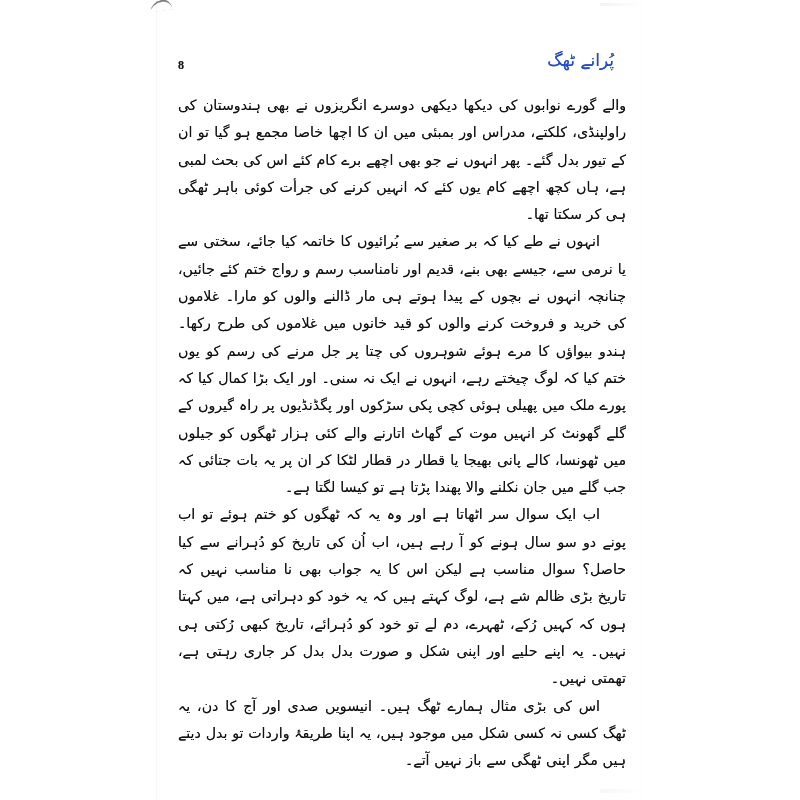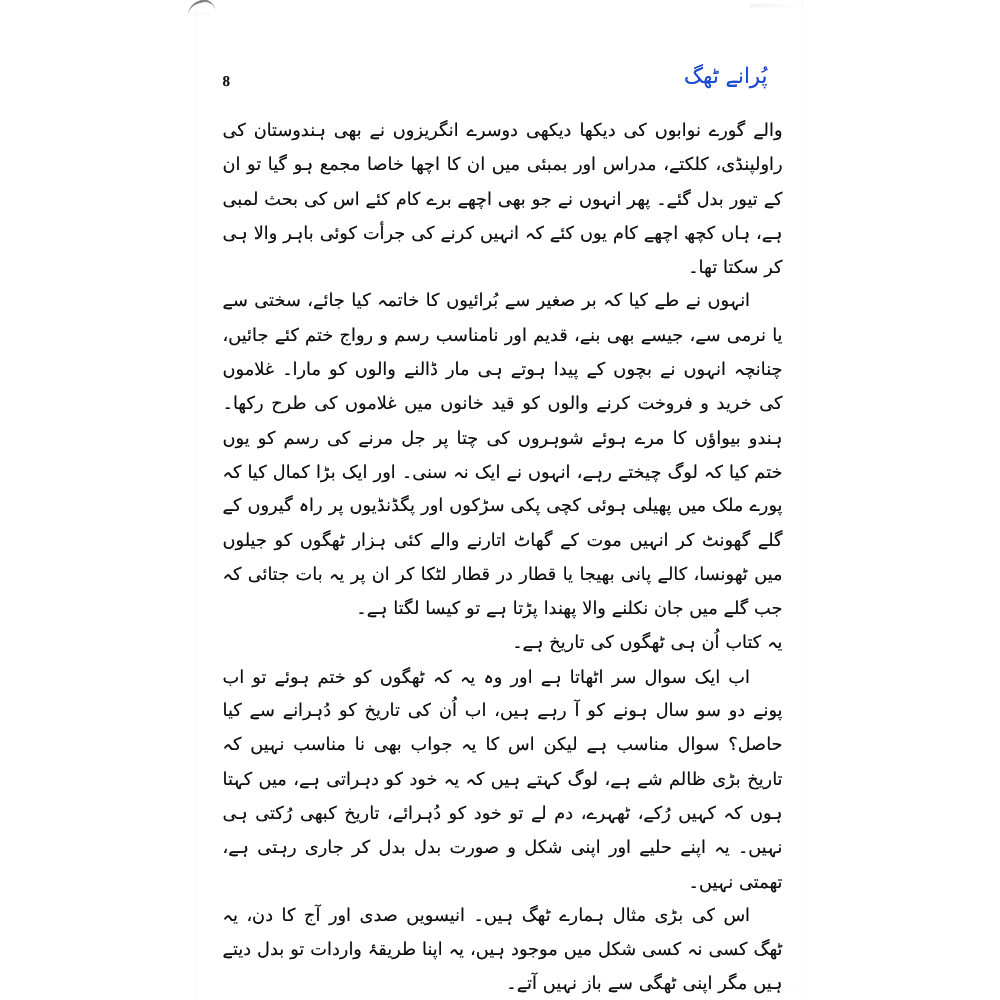--- a/index.html
+++ b/index.html
@@ -141,25 +141,24 @@
   <div class="scan-smudge-br"></div>
 
   <div id="text-block" class="ink">
 
     <div class="header-row">
       <div class="folio">8</div>
       <div class="running-head">پُرانے ٹھگ</div>
     </div>
 
     <div class="body-text">
-      <p class="para no-indent">والے گورے نوابوں کی دیکھا دیکھی دوسرے انگریزوں نے بھی ہندوستان کی راولپنڈی، کلکتے، مدراس اور بمبئی میں ان کا اچھا خاصا مجمع ہو گیا تو ان کے تیور بدل گئے۔ پھر انہوں نے جو بھی اچھے برے کام کئے اس کی بحث لمبی ہے، ہاں کچھ اچھے کام یوں کئے کہ انہیں کرنے کی جرأت کوئی باہر والا ہی کر سکتا تھا۔</p>
+      <p class="para no-indent">والے گورے نوابوں کی دیکھا دیکھی دوسرے انگریزوں نے بھی ہندوستان کی راولپنڈی، کلکتے، مدراس اور بمبئی میں ان کا اچھا خاصا مجمع ہو گیا تو ان کے تیور بدل گئے۔ پھر انہوں نے جو بھی اچھے برے کام کئے اس کی بحث لمبی ہے، ہاں کچھ اچھے کام یوں کئے کہ انہیں کرنے کی جرأت کوئی باہر ٹھگی ہی کر سکتا تھا۔</p>
 
       <p class="para">انہوں نے طے کیا کہ بر صغیر سے بُرائیوں کا خاتمہ کیا جائے، سختی سے یا نرمی سے، جیسے بھی بنے، قدیم اور نامناسب رسم و رواج ختم کئے جائیں، چنانچہ انہوں نے بچوں کے پیدا ہوتے ہی مار ڈالنے والوں کو مارا۔ غلاموں کی خرید و فروخت کرنے والوں کو قید خانوں میں غلاموں کی طرح رکھا۔ ہندو بیواؤں کا مرے ہوئے شوہروں کی چتا پر جل مرنے کی رسم کو یوں ختم کیا کہ لوگ چیختے رہے، انہوں نے ایک نہ سنی۔ اور ایک بڑا کمال کیا کہ پورے ملک میں پھیلی ہوئی کچی پکی سڑکوں اور پگڈنڈیوں پر راہ گیروں کے گلے گھونٹ کر انہیں موت کے گھاٹ اتارنے والے کئی ہزار ٹھگوں کو جیلوں میں ٹھونسا، کالے پانی بھیجا یا قطار در قطار لٹکا کر ان پر یہ بات جتائی کہ جب گلے میں جان نکلنے والا پھندا پڑتا ہے تو کیسا لگتا ہے۔</p>
 
-      <p class="para no-indent short-line">یہ کتاب اُن ہی ٹھگوں کی تاریخ ہے۔</p>
 
       <p class="para">اب ایک سوال سر اٹھاتا ہے اور وہ یہ کہ ٹھگوں کو ختم ہوئے تو اب پونے دو سو سال ہونے کو آ رہے ہیں، اب اُن کی تاریخ کو دُہرانے سے کیا حاصل؟ سوال مناسب ہے لیکن اس کا یہ جواب بھی نا مناسب نہیں کہ تاریخ بڑی ظالم شے ہے، لوگ کہتے ہیں کہ یہ خود کو دہراتی ہے، میں کہتا ہوں کہ کہیں رُکے، ٹھہرے، دم لے تو خود کو دُہرائے، تاریخ کبھی رُکتی ہی نہیں۔ یہ اپنے حلیے اور اپنی شکل و صورت بدل بدل کر جاری رہتی ہے، تھمتی نہیں۔</p>
 
       <p class="para">اس کی بڑی مثال ہمارے ٹھگ ہیں۔ انیسویں صدی اور آج کا دن، یہ ٹھگ کسی نہ کسی شکل میں موجود ہیں، یہ اپنا طریقۂ واردات تو بدل دیتے ہیں مگر اپنی ٹھگی سے باز نہیں آتے۔</p>
 
     </div>
 
   </div>
 </div>
 

